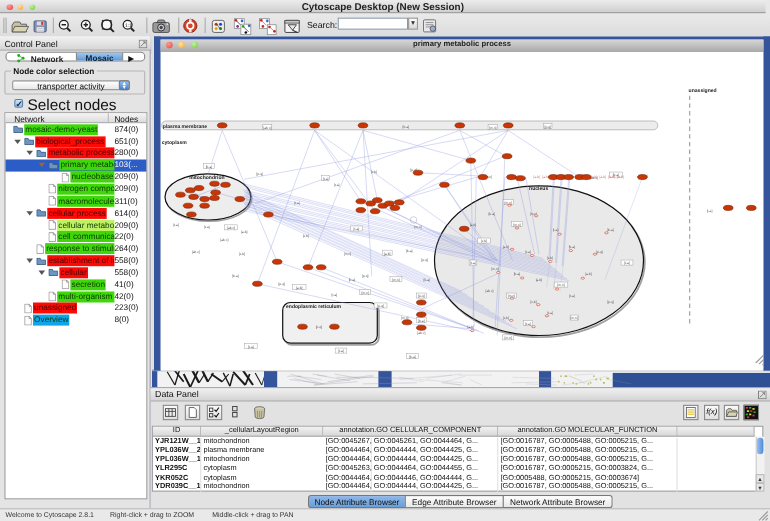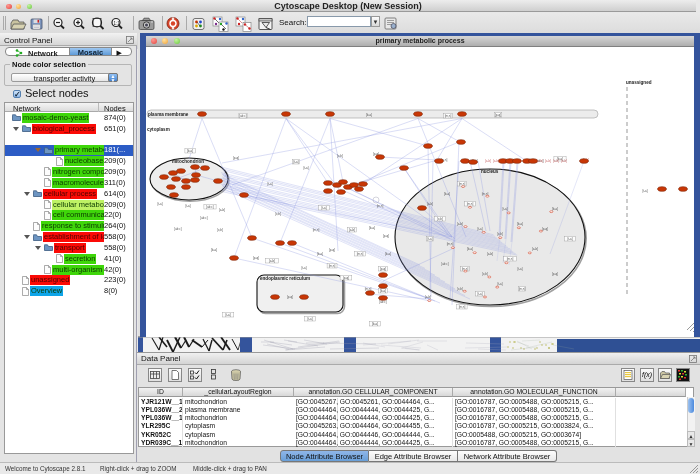--- a/index.html
+++ b/index.html
@@ -17,21 +17,21 @@
 
 #cpanel{left:0;top:33px;width:137px;height:429px;background:#e4e4e4;border-right:1px solid #9f9fb0}
 #cphead{position:absolute;left:0;top:0;width:137px;height:13px;background:linear-gradient(#f2f2f2,#d6d6d6);border-bottom:1px solid #aaa;font-size:8px;color:#111;padding:3px 0 0 4px}
 #cptabs{position:absolute;left:5px;top:14px;width:127px;height:9px;background:#fff;border:1px solid #888;border-radius:4px}
 #tabmosaic{position:absolute;left:63px;top:0px;width:43px;height:7px;background:linear-gradient(#9ec7f0,#5e9ad8);border-left:1px solid #888;border-right:1px solid #888}
 #grpbox{position:absolute;left:4px;top:31px;width:128px;height:22px;border:1px solid #b5b5b5;border-radius:2px}
 #grplab{position:absolute;left:10px;top:27px;font-size:7.5px;font-weight:bold;color:#111;background:#e4e4e4;padding:0 2px}
 #combo{position:absolute;left:11px;top:40px;width:107px;height:9px;background:linear-gradient(#ffffff,#e7e7e7);border:1px solid #9a9a9a;border-radius:2px;font-size:7.5px;text-align:center;color:#111;line-height:9px}
 #comboarr{position:absolute;right:-1px;top:-1px;width:10px;height:9px;background:linear-gradient(#8fc0f5,#4583d0);border-radius:2px;border:1px solid #777;color:#fff;font-size:5px;line-height:4px;text-align:center}
 #chk{position:absolute;left:13px;top:57px;width:8px;height:8px;background:linear-gradient(#cfe3f7,#8fb8e8);border:1px solid #5580b0;border-radius:2px;color:#123;font-size:8px;line-height:7px;font-weight:bold}
-#chklab{position:absolute;left:25px;top:54px;font-size:11px;color:#111}
+#chklab{position:absolute;left:25px;top:54px;font-size:14px;color:#111}
 #treewrap{position:absolute;left:4px;top:69px;width:130px;height:352px;background:#fff;border:1px solid #999}
 #treehead{position:absolute;left:0;top:0;width:128px;height:9px;background:linear-gradient(#f4f4f4,#dcdcdc);border-bottom:1px solid #aaa;font-size:7.5px;color:#111}
 .trow{position:absolute;left:0;width:128px;height:10.8px;font-size:7.5px;white-space:nowrap}
 .hl{position:absolute;top:0px;height:10px;padding:0 1px;line-height:10px;overflow:hidden}
 .nv{position:absolute;left:99px;top:0;height:10px;line-height:10px;color:#111}
 .tri{position:absolute;top:3px;width:0;height:0;border-left:3px solid transparent;border-right:3px solid transparent;border-top:4px solid #555}
 .fold{position:absolute;top:1.5px;width:9px;height:7px}
 .file{position:absolute;top:0.5px;width:7px;height:9px}
 
 #desk{left:138px;top:33px;width:562px;height:319px;background:#e0e0e0;overflow:hidden}
@@ -216,28 +216,36 @@
           <span class="nv" style="color:#111">874(0)</span>
         </div>
 <div class="trow" style="top:20.549999999999997px">
           <div class="tri" style="left:8px;border-top-color:#555"></div>
           <svg class="fold" style="left:17px" width="9" height="7" viewBox="0 0 9 7">
             <path d="M0.5 1.5 L0.5 6.5 L8.5 6.5 L8.5 2.5 L4.5 2.5 L3.5 0.8 L0.5 0.8 Z" fill="#6d95c2" stroke="#3a5a80" stroke-width="0.8"></path>
           </svg>
           <span class="hl" style="left:27px;background:#fb0a06;color:#4d0400;max-width:72px">biological_process</span>
           <span class="nv" style="color:#111">651(0)</span>
         </div>
+<div class="trow" style="top:31.4px">
+          <div class="tri" style="left:19px;border-top-color:#555"></div>
+          <svg class="fold" style="left:28px" width="9" height="7" viewBox="0 0 9 7">
+            <path d="M0.5 1.5 L0.5 6.5 L8.5 6.5 L8.5 2.5 L4.5 2.5 L3.5 0.8 L0.5 0.8 Z" fill="#6d95c2" stroke="#3a5a80" stroke-width="0.8"></path>
+          </svg>
+          <span class="hl" style="left:38px;background:#fb0a06;color:#4d0400;max-width:61px">metabolic process</span>
+          <span class="nv" style="color:#111">280(0)</span>
+        </div>
 <div class="trow" style="top:42.25px">
           <div style="position:absolute;left:0;top:-0.5px;width:128px;height:11px;background:#2c5cc5"></div>
           <div class="tri" style="left:30px;border-top-color:#996633"></div>
           <svg class="fold" style="left:39px" width="9" height="7" viewBox="0 0 9 7">
             <path d="M0.5 1.5 L0.5 6.5 L8.5 6.5 L8.5 2.5 L4.5 2.5 L3.5 0.8 L0.5 0.8 Z" fill="#6d95c2" stroke="#3a5a80" stroke-width="0.8"></path>
           </svg>
           <span class="hl" style="left:49px;background:#3fd60a;color:#0c3a00;max-width:50px">primary metabol</span>
-          <span class="nv" style="color:#fff">181(...</span>
+          <span class="nv" style="color:#fff">103(...</span>
         </div>
 <div class="trow" style="top:53.099999999999994px">
           <svg class="file" style="left:51px" width="7" height="9" viewBox="0 0 7 9">
             <path d="M0.5 0.5 L4.5 0.5 L6.5 2.5 L6.5 8.5 L0.5 8.5 Z" fill="#fdfdfd" stroke="#888" stroke-width="0.7"></path>
             <path d="M4.5 0.5 L4.5 2.5 L6.5 2.5" fill="none" stroke="#888" stroke-width="0.7"></path>
           </svg>
           <span class="hl" style="left:59px;background:#3fd60a;color:#0c3a00;max-width:40px">nucleobase-</span>
           <span class="nv" style="color:#111">209(0)</span>
         </div>
 <div class="trow" style="top:63.95px">
@@ -294,21 +302,21 @@
             <path d="M0.5 1.5 L0.5 6.5 L8.5 6.5 L8.5 2.5 L4.5 2.5 L3.5 0.8 L0.5 0.8 Z" fill="#6d95c2" stroke="#3a5a80" stroke-width="0.8"></path>
           </svg>
           <span class="hl" style="left:38px;background:#fb0a06;color:#4d0400;max-width:61px">establishment of lo</span>
           <span class="nv" style="color:#111">558(0)</span>
         </div>
 <div class="trow" style="top:139.89999999999998px">
           <div class="tri" style="left:30px;border-top-color:#555"></div>
           <svg class="fold" style="left:39px" width="9" height="7" viewBox="0 0 9 7">
             <path d="M0.5 1.5 L0.5 6.5 L8.5 6.5 L8.5 2.5 L4.5 2.5 L3.5 0.8 L0.5 0.8 Z" fill="#6d95c2" stroke="#3a5a80" stroke-width="0.8"></path>
           </svg>
-          <span class="hl" style="left:49px;background:#fb0a06;color:#4d0400;max-width:50px">transport</span>
+          <span class="hl" style="left:49px;background:#fb0a06;color:#4d0400;max-width:50px">cellular</span>
           <span class="nv" style="color:#111">558(0)</span>
         </div>
 <div class="trow" style="top:150.74999999999997px">
           <svg class="file" style="left:51px" width="7" height="9" viewBox="0 0 7 9">
             <path d="M0.5 0.5 L4.5 0.5 L6.5 2.5 L6.5 8.5 L0.5 8.5 Z" fill="#fdfdfd" stroke="#888" stroke-width="0.7"></path>
             <path d="M4.5 0.5 L4.5 2.5 L6.5 2.5" fill="none" stroke="#888" stroke-width="0.7"></path>
           </svg>
           <span class="hl" style="left:59px;background:#3fd60a;color:#0c3a00;max-width:40px">secretion</span>
           <span class="nv" style="color:#111">41(0)</span>
         </div>

